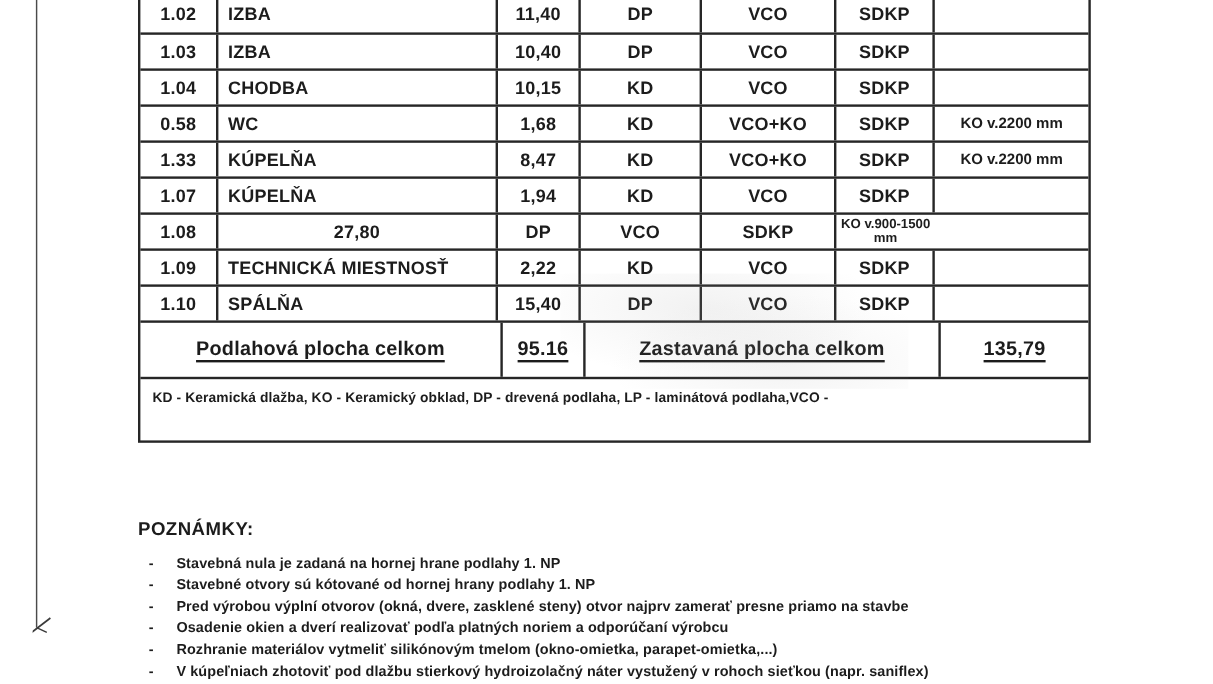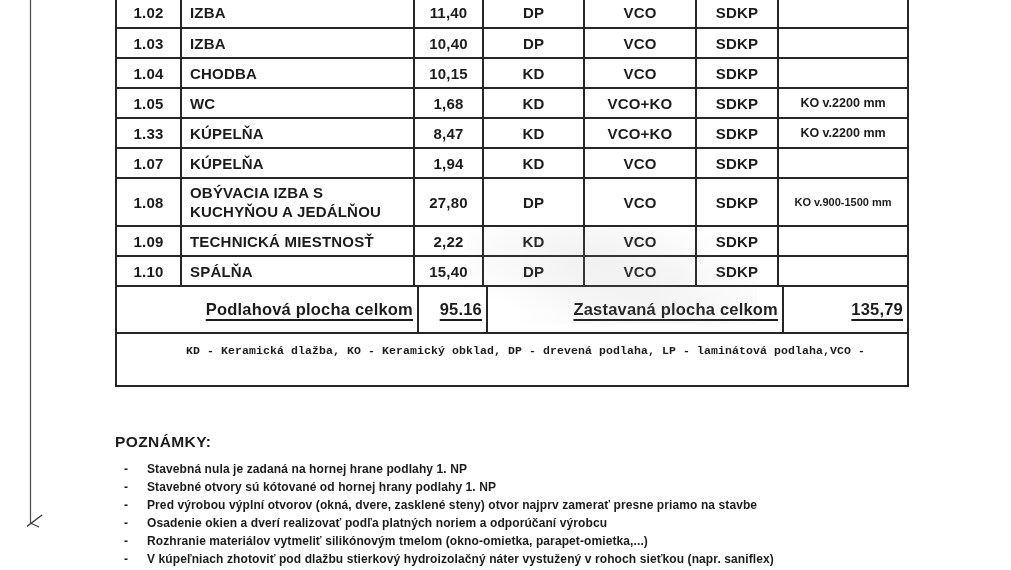--- a/index.html
+++ b/index.html
@@ -28,31 +28,31 @@
   .cell:last-child{border-right:none;}
   .c-name{justify-content:flex-start;text-align:left;padding:4px 8px;line-height:19px;}
   .c-note{font-size:12.5px;letter-spacing:0;}
   .c-note.small{font-size:11px;}
   
   .sumrow{
     display:grid;grid-template-columns:302px 69px 296px 1fr;
     border-bottom:2px solid #262626;min-height:47px;box-sizing:border-box;
   }
   .sumcell{
-    display:flex;align-items:center;justify-content:flex-end;border-right:2px solid #262626;
+    display:flex;align-items:center;justify-content:center;border-right:2px solid #262626;
     box-sizing:border-box;font-size:16.5px;letter-spacing:0.2px;padding:4px;
   }
   .sumcell:last-child{border-right:none;}
   .uline{text-decoration:underline;text-decoration-thickness:2px;text-underline-offset:4px;}
   
   .legend{
     box-sizing:border-box;min-height:51px;padding:7px 10px 6px 10px;
     font-size:11.5px;line-height:19px;letter-spacing:0.1px;
   }
-  .legend-l1{display:flex;justify-content:flex-end;font-family:Liberation Mono, monospace;}
+  .legend-l1{display:flex;justify-content:flex-start;}
   .legend-vco{margin-right:32px;}
   
   .watermark{
     position:absolute;left:440px;top:228px;width:290px;height:96px;
     background:radial-gradient(ellipse at 40% 30%, rgba(160,160,160,0.14), rgba(160,160,160,0) 60%),
                radial-gradient(ellipse at 65% 80%, rgba(160,160,160,0.12), rgba(160,160,160,0) 55%);
     pointer-events:none;
   }
   
   .notes{position:absolute;left:88px;top:433px;width:800px;}
@@ -95,21 +95,21 @@
         <div class="trow">
           <div class="cell c-num">1.04</div>
           <div class="cell c-name">CHODBA</div>
           <div class="cell c-area">10,15</div>
           <div class="cell c-floor">KD</div>
           <div class="cell c-wall">VCO</div>
           <div class="cell c-ceiling">SDKP</div>
           <div class="cell c-note"></div>
         </div>
         <div class="trow">
-          <div class="cell c-num">1.05</div>
+          <div class="cell c-num">0.58</div>
           <div class="cell c-name">WC</div>
           <div class="cell c-area">1,68</div>
           <div class="cell c-floor">KD</div>
           <div class="cell c-wall">VCO+KO</div>
           <div class="cell c-ceiling">SDKP</div>
           <div class="cell c-note">KO v.2200 mm</div>
         </div>
         <div class="trow">
           <div class="cell c-num">1.33</div>
           <div class="cell c-name">KÚPELŇA</div>
@@ -123,21 +123,20 @@
           <div class="cell c-num">1.07</div>
           <div class="cell c-name">KÚPELŇA</div>
           <div class="cell c-area">1,94</div>
           <div class="cell c-floor">KD</div>
           <div class="cell c-wall">VCO</div>
           <div class="cell c-ceiling">SDKP</div>
           <div class="cell c-note"></div>
         </div>
         <div class="trow">
           <div class="cell c-num">1.08</div>
-          <div class="cell c-name">OBÝVACIA IZBA S KUCHYŇOU A JEDÁLŇOU</div>
           <div class="cell c-area">27,80</div>
           <div class="cell c-floor">DP</div>
           <div class="cell c-wall">VCO</div>
           <div class="cell c-ceiling">SDKP</div>
           <div class="cell c-note small">KO v.900-1500 mm</div>
         </div>
         <div class="trow">
           <div class="cell c-num">1.09</div>
           <div class="cell c-name">TECHNICKÁ MIESTNOSŤ</div>
           <div class="cell c-area">2,22</div>

